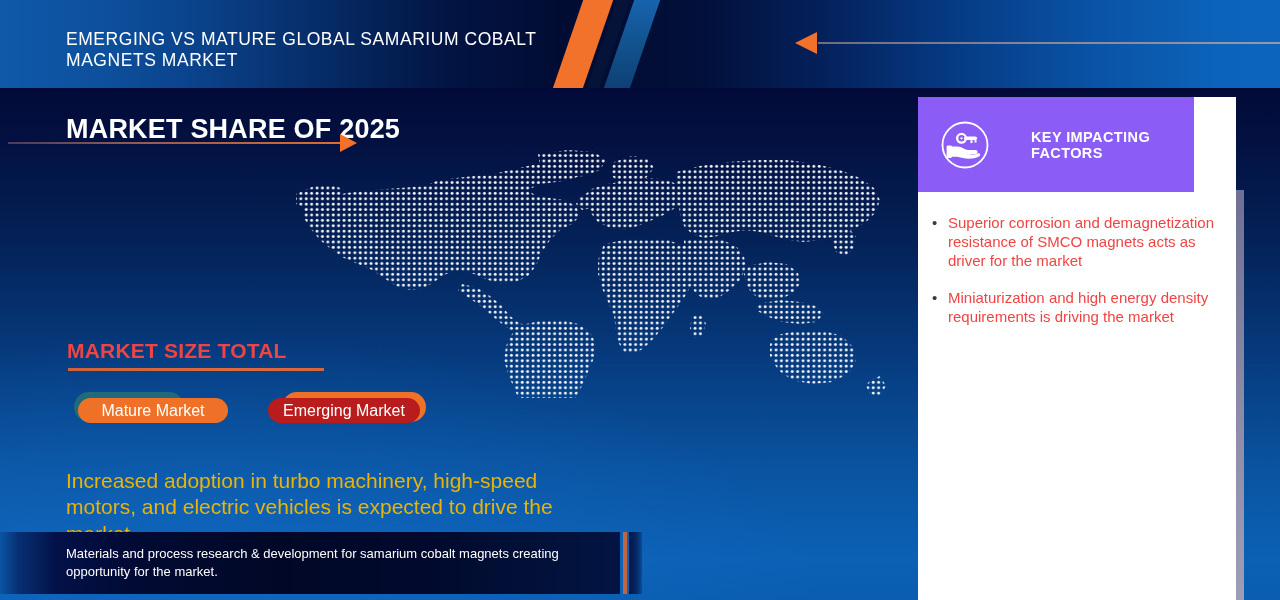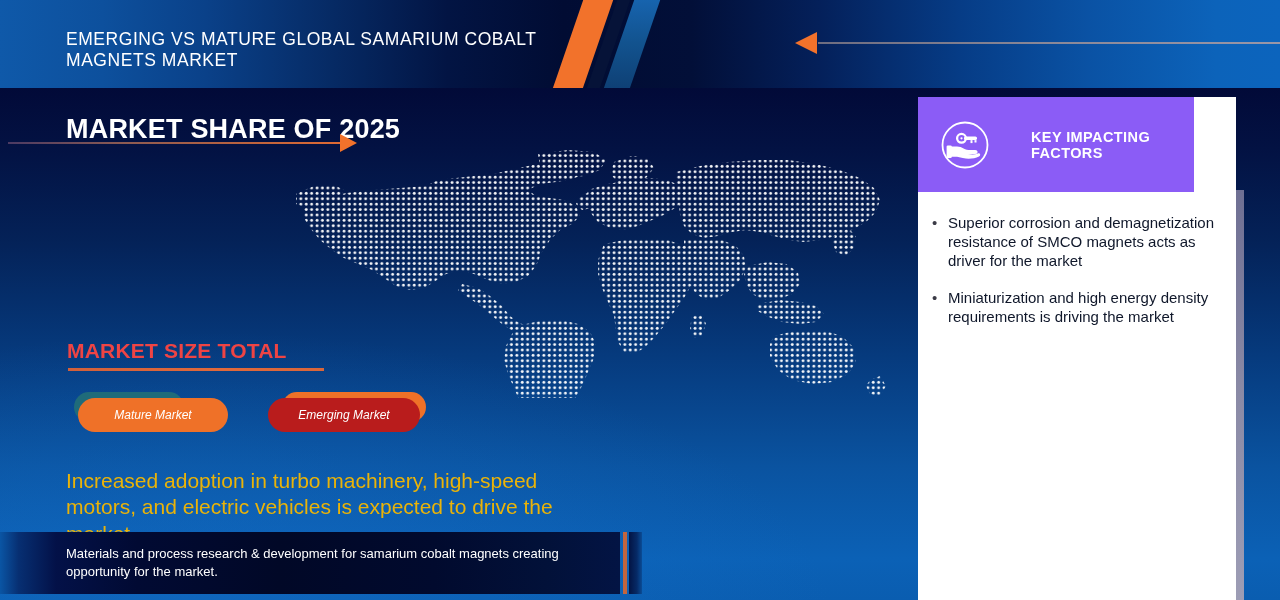--- a/index.html
+++ b/index.html
@@ -128,26 +128,25 @@
     letter-spacing:.2px;
   }
   .mst-line{
     position:absolute; left:68px; top:368px; width:256px; height:2.5px;
     background:linear-gradient(90deg,#d2603a 0%, #e0693b 60%, #d9663a 100%);
   }
 
   
   .pill{
     position:absolute;
-    height:34px;
+    height:25px;
     display:flex; align-items:center; justify-content:center;
-    color:#ffffff; font-size:12px;
+    color:#ffffff; font-size:16px;
     border-radius:18px;
     white-space:nowrap;
-    font-style:italic;
   }
   .pill-back{
     position:absolute;
     height:30px; border-radius:18px;
   }
   
   .pill-mature-back{ left:74px; top:392px; width:110px; background:#1f6b7a; }
   .pill-mature{ left:78px; top:398px; width:150px; background:#ef7128; }
 
   
@@ -215,21 +214,21 @@
     padding:22px 16px 0 14px;
   }
   .bullet-row{
     display:flex; margin-bottom:18px;
   }
   .bullet-dot{
     flex:0 0 16px; color:#3b3b47; font-size:15px; line-height:1.26;
     text-align:left;
   }
   .bullet-text{
-    color:#0f172a; font-size:15px; line-height:1.26;
+    color:#ef4444; font-size:15px; line-height:1.26;
   }
 </style>
 </head>
 <body>
 
 <div id="stage">
 
   <div class="bg-body"></div>
 
   <div class="header">

